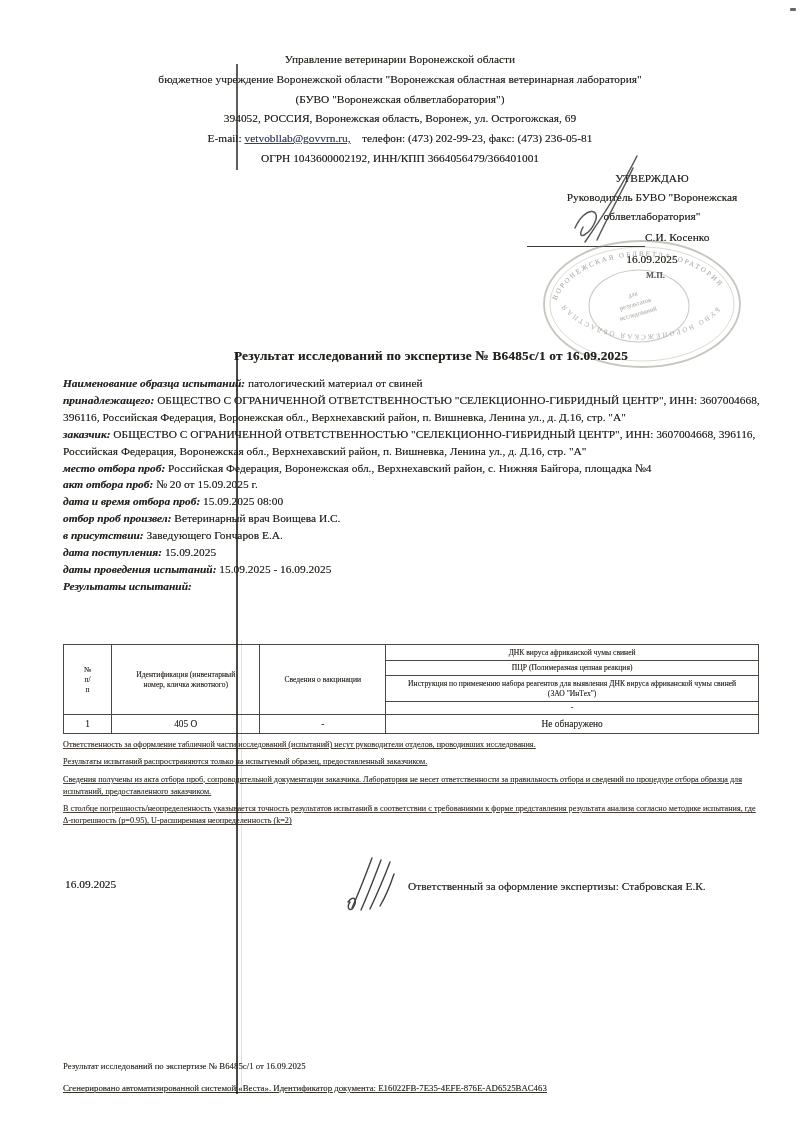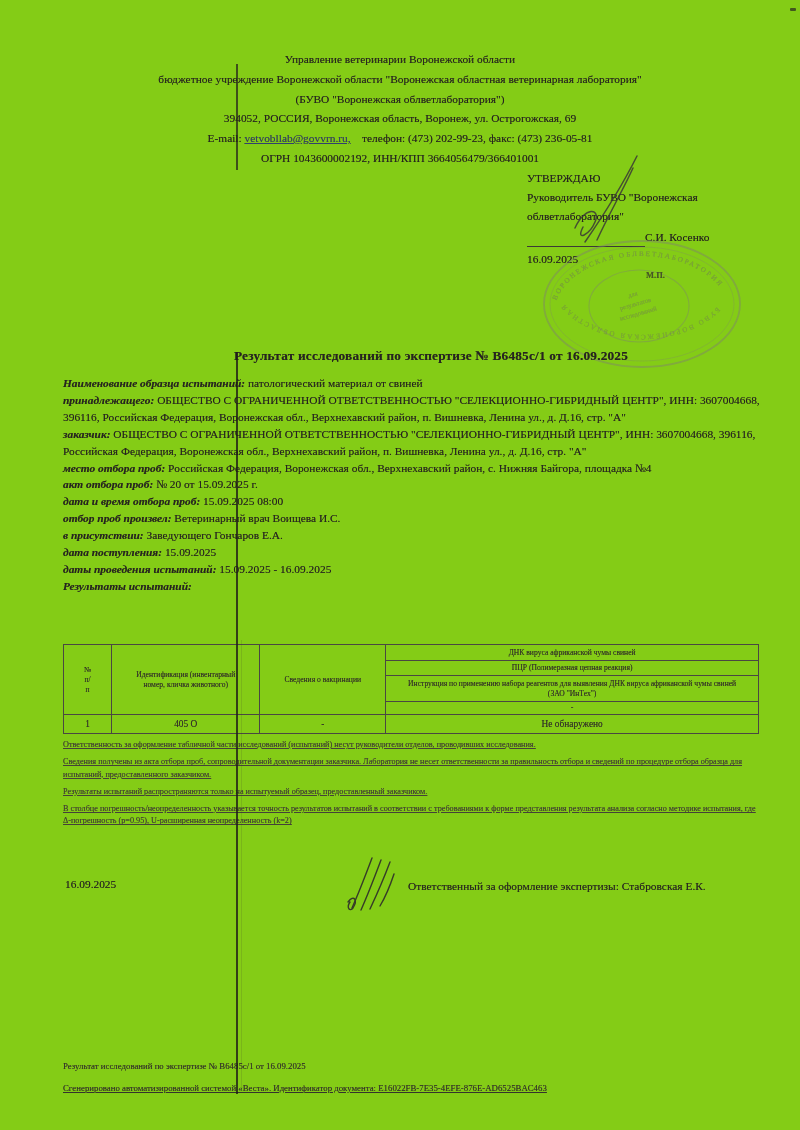--- a/index.html
+++ b/index.html
@@ -1,29 +1,29 @@
 <!DOCTYPE html>
 <html><head>
 <meta charset="utf-8">
 <style>
   html,body{margin:0;padding:0;background:#e8e8e6;}
   .page{
     position:relative;width:800px;height:1130px;margin:0 auto;
-    background:#84cc16;overflow:hidden;
+    background:#ffffff;overflow:hidden;
     font-family:"Liberation Serif","DejaVu Serif",serif;
     color:#262420;
   }
   .soft{text-shadow:0 0 .5px rgba(40,36,30,.55);}
   
   .hdr{position:absolute;left:40px;top:50px;width:720px;text-align:center;
        font-size:11.4px;line-height:19.8px;}
   .hdr a{color:#31406e;text-decoration:underline;}
   
   .approve{position:absolute;left:527px;top:169px;width:250px;
-           font-size:11.4px;line-height:19px;}
+           font-size:11.4px;line-height:19px;text-align:center;}
   .sig-row{display:flex;align-items:flex-end;margin-top:2px;}
   .sig-line{display:inline-block;width:118px;border-bottom:1.2px solid #3c3a36;height:14px;}
   .sig-name{}
   .approve-date{margin-top:3px;}
   
   .stamp{position:absolute;left:536px;top:234px;width:212px;height:142px;opacity:.9;}
   
   .title{position:absolute;left:63px;top:348px;width:736px;text-align:center;
          font-weight:bold;font-size:13.3px;letter-spacing:.2px;}
   
@@ -165,22 +165,22 @@
       <td>1</td>
       <td>405 О</td>
       <td>-</td>
       <td>Не обнаружено</td>
     </tr>
   </tbody>
     </table>
 
   <div class="notes">
     <p>Ответственность за оформление табличной части исследований (испытаний) несут руководители отделов, проводивших исследования.</p>
+    <p>Результаты испытаний распространяются только на испытуемый образец, предоставленный заказчиком.</p>
     <p>Сведения получены из акта отбора проб, сопроводительной документации заказчика. Лаборатория не несет ответственности за правильность отбора и сведений по процедуре отбора образца для испытаний, предоставленного заказчиком.</p>
-    <p>Результаты испытаний распространяются только на испытуемый образец, предоставленный заказчиком.</p>
     <p>В столбце погрешность/неопределенность указывается точность результатов испытаний в соответствии с требованиями к форме представления результата анализа согласно методике испытания, где Δ-погрешность (р=0.95), U-расширенная неопределенность (k=2)</p>
   </div>
 
   <div class="signoff-date">16.09.2025</div>
   <svg class="scribble" width="72" height="64">
     <g fill="none" stroke="#2e2d2a" stroke-width="1.4" stroke-linecap="round" opacity="0.9">
       <path d="M16,56 C24,38 30,22 36,6"></path>
       <path d="M25,58 C33,40 39,24 45,8"></path>
       <path d="M34,57 C42,40 48,26 54,10"></path>
       <path d="M12,50 C18,42 22,48 17,56 C14,60 10,56 14,50"></path>

